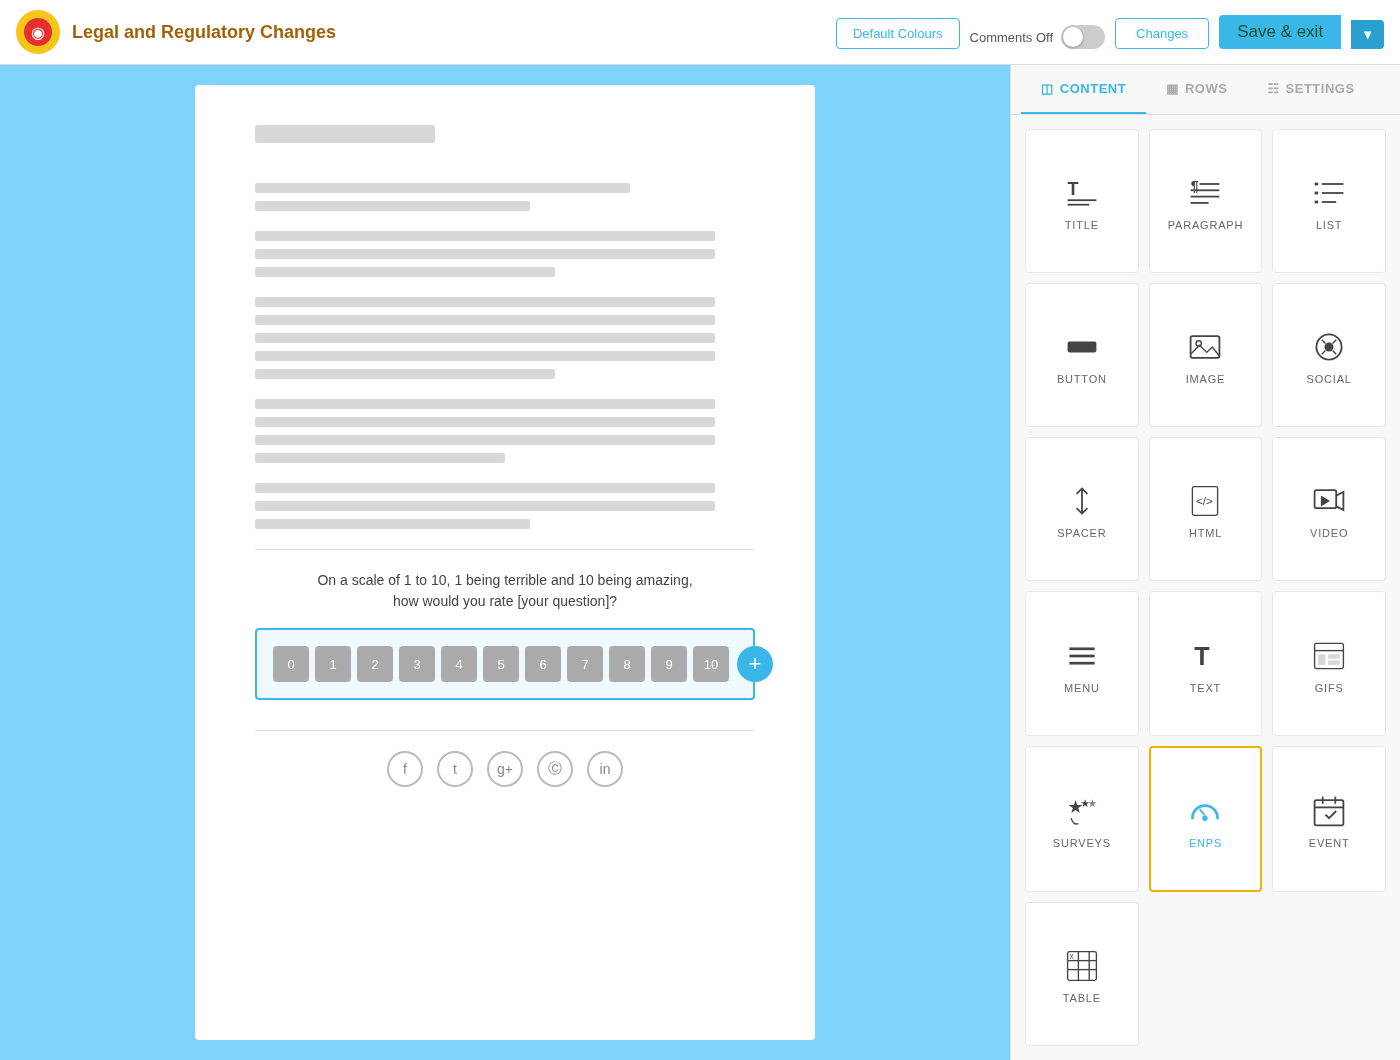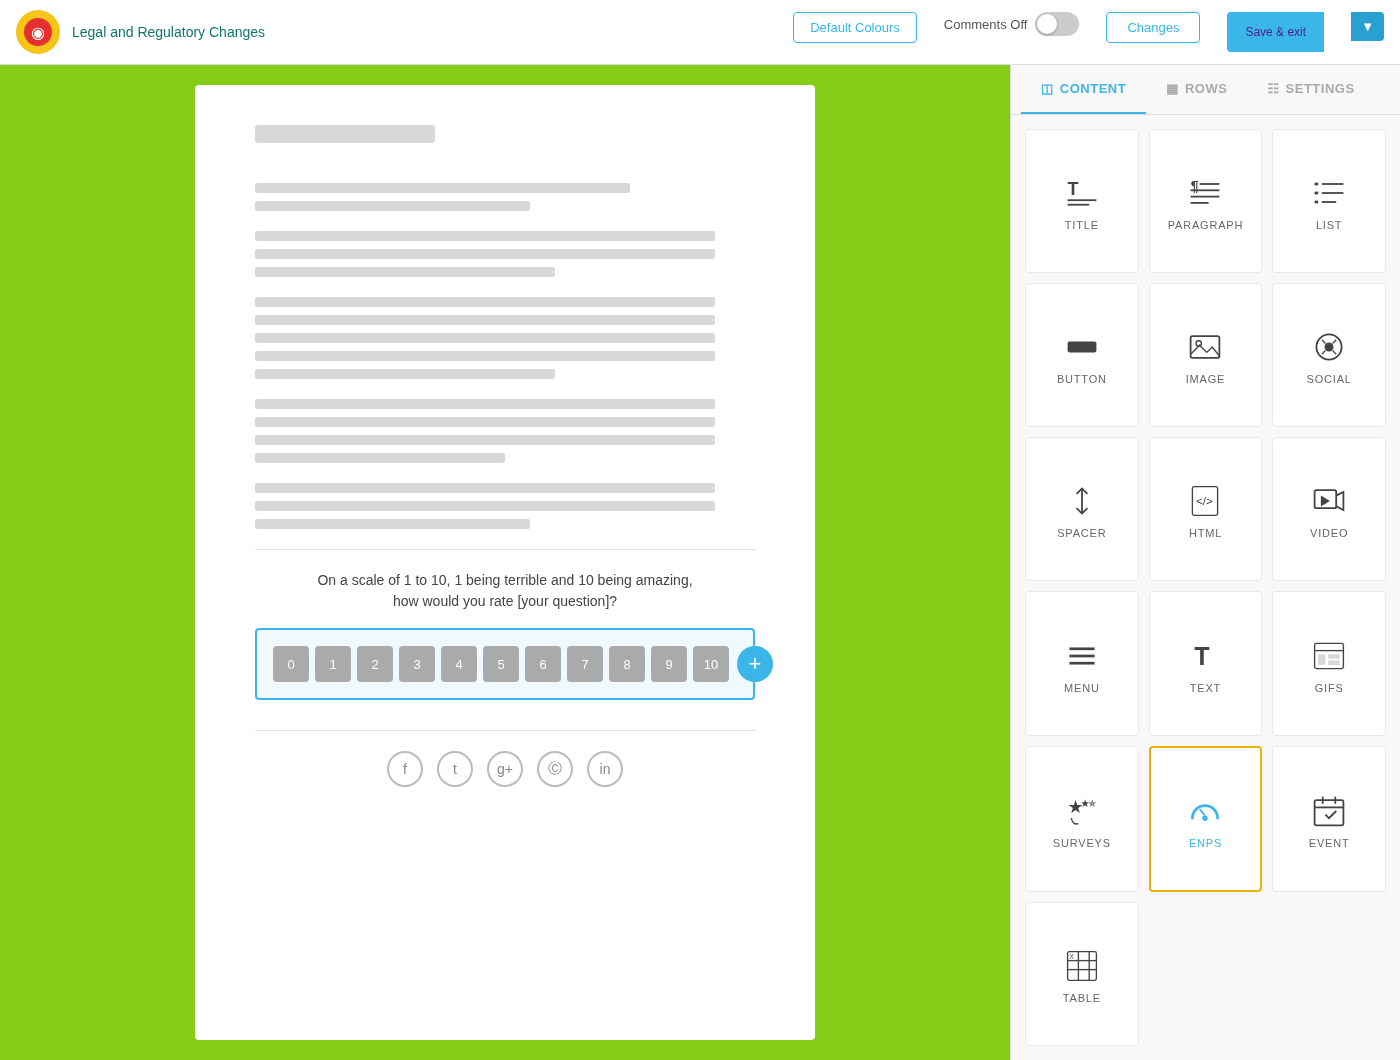--- a/index.html
+++ b/index.html
@@ -22,22 +22,22 @@
       display: flex; align-items: center; justify-content: center;
       flex-shrink: 0;
     }
     .logo-inner {
       width: 28px; height: 28px;
       background: #e63030;
       border-radius: 50%;
       display: flex; align-items: center; justify-content: center;
     }
     .logo-icon { color: #fff; font-size: 16px; }
-    .header-title { font-size: 14px; color: #0f766e; font-weight: 400; flex: 1; }
-    .header-actions { display: flex; align-items: flex-start; gap: 27px; }
+    .header-title { font-size: 18px; color: #a16207; font-weight: 700; flex: 1; }
+    .header-actions { display: flex; align-items: flex-end; gap: 10px; }
     .btn-default-colours {
       border: 1px solid #3ab6e8;
       background: #fff;
       color: #3ab6e8;
       padding: 7px 16px;
       border-radius: 4px;
       cursor: pointer;
       font-size: 13px;
     }
     .comments-toggle { display: flex; align-items: center; gap: 8px; font-size: 13px; color: #555; }
@@ -60,44 +60,44 @@
       border: 1px solid #3ab6e8;
       background: #fff;
       color: #3ab6e8;
       padding: 7px 20px;
       border-radius: 4px;
       cursor: pointer;
       font-size: 13px;
     }
     .btn-save {
       background: #3ab6e8;
-      color: #4c1d95;
+      color: #14532d;
       border: none;
-      padding: 13px 18px;
+      padding: 7px 18px;
       border-radius: 4px 0 0 4px;
       cursor: pointer;
-      font-size: 12px;
+      font-size: 17px;
     }
     .btn-save-caret {
       background: #2aa0d0;
       color: #fff;
       border: none;
       padding: 7px 10px;
       border-radius: 0 4px 4px 0;
       cursor: pointer;
       font-size: 13px;
     }
 
     
     .main { display: flex; height: calc(1060px - 65px); }
 
     
     .canvas-area {
       flex: 1;
-      background: #84cc16;
+      background: #7dd3fc;
       overflow-y: auto;
       display: flex;
       justify-content: center;
       padding: 20px 0;
     }
     .email-canvas {
       background: #fff;
       width: 620px;
       min-height: 900px;
       border-radius: 4px;

